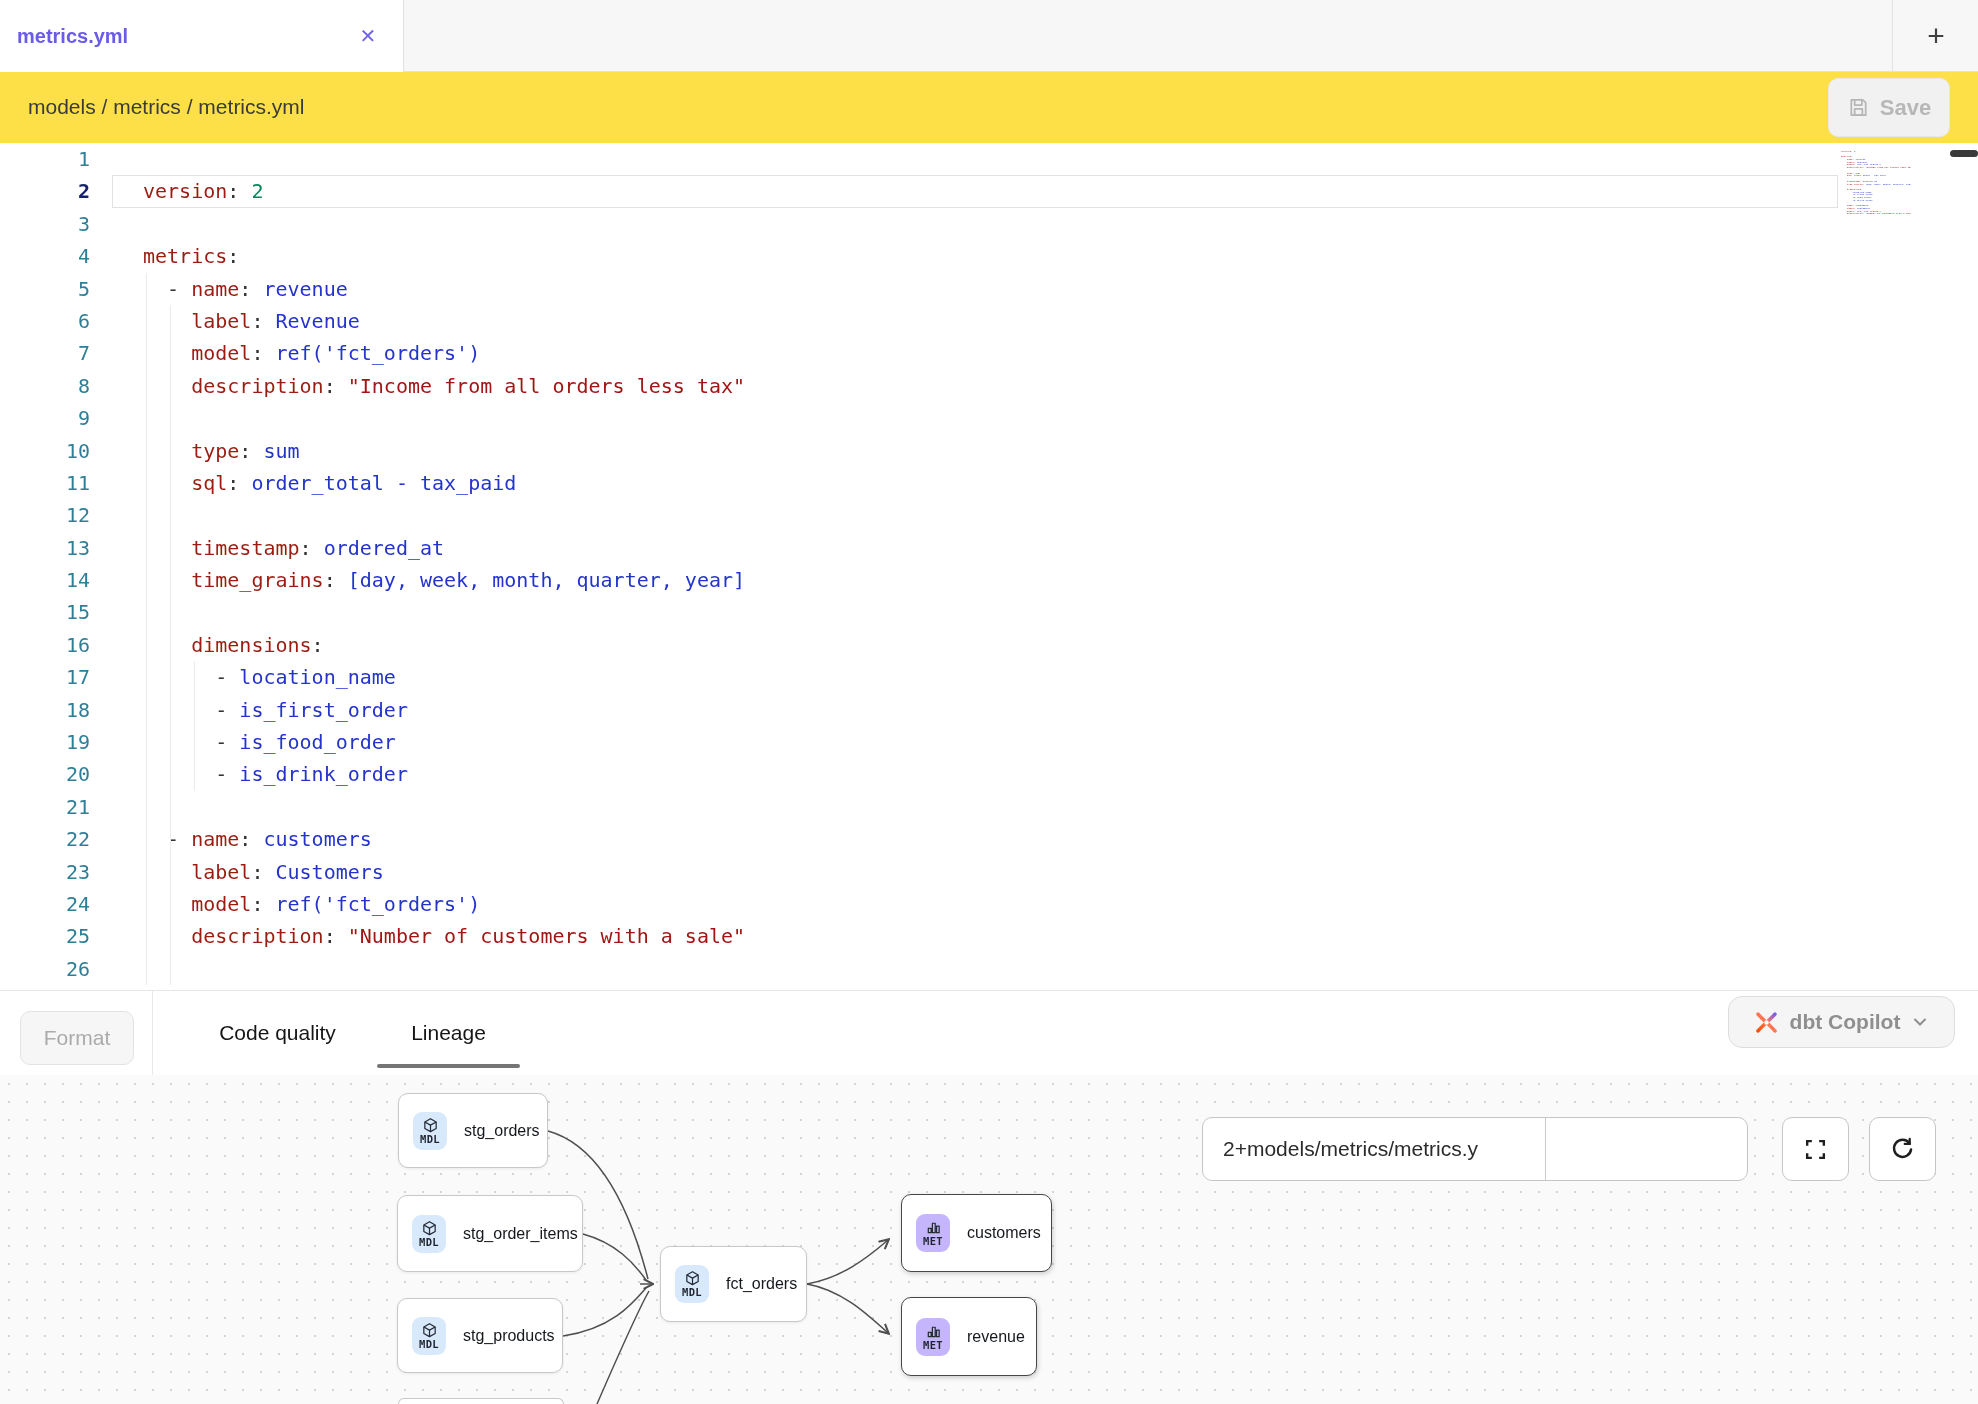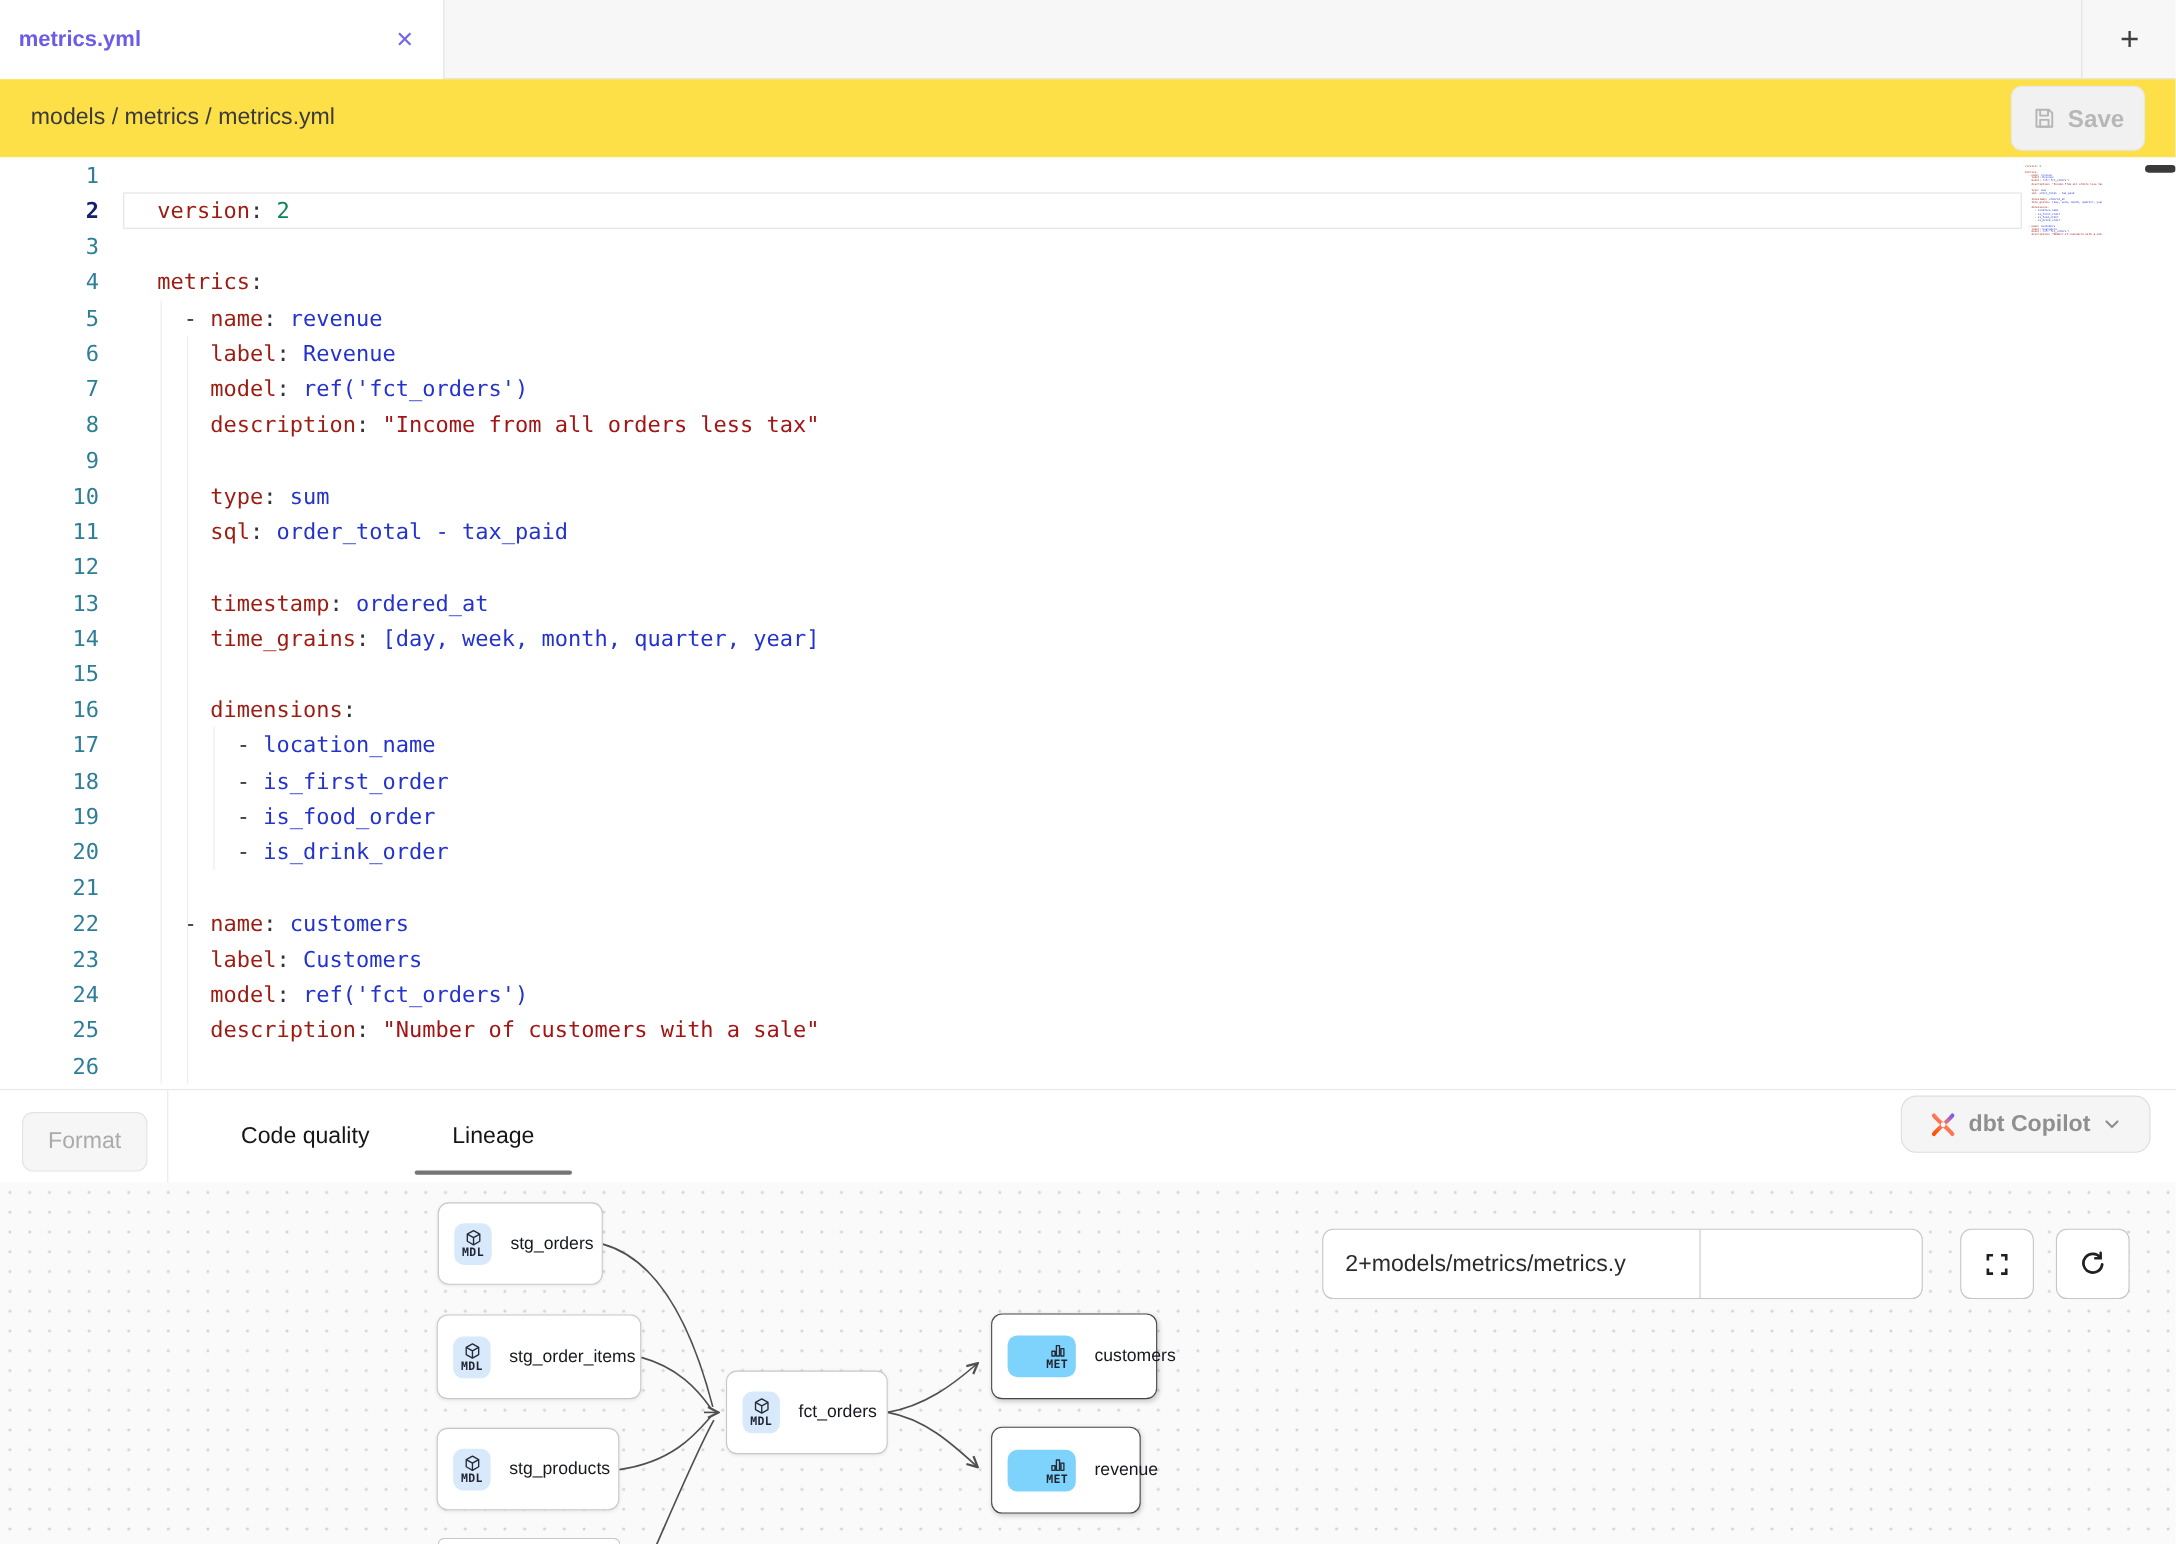--- a/index.html
+++ b/index.html
@@ -50,21 +50,21 @@
   .copilot span{font-size:21px;font-weight:bold;color:#8f8f8f;}
   
   .canvas{position:absolute;left:0;top:1075px;width:1978px;height:329px;background:#fafafa;overflow:hidden;
           background-image:radial-gradient(circle,#d4d4d4 1.3px,transparent 1.5px);background-size:18px 18px;}
   .edges{position:absolute;left:0;top:0;pointer-events:none;}
   .gnode{position:absolute;background:#fff;border:1px solid #c8c8c8;border-radius:10px;display:flex;align-items:center;
          box-shadow:0 1px 3px rgba(0,0,0,.07);box-sizing:border-box;cursor:pointer;}
   .gnode.selected{border:1.6px solid #474747;box-shadow:1px 2px 5px rgba(0,0,0,.18);}
   .badge{width:34px;height:38px;border-radius:9px;margin-left:14px;display:flex;flex-direction:column;
          align-items:center;justify-content:center;flex:0 0 auto;}
-  .badge.mdl{background:#d8e9fb;} .badge.met{background:#7dd3fc;padding-left:28px;}
+  .badge.mdl{background:#d8e9fb;} .badge.met{background:#c4b5fd;}
   .badge .btxt{font-size:10.5px;font-weight:bold;color:#1f2430;letter-spacing:.3px;line-height:11px;
                font-family:"DejaVu Sans Mono",monospace;}
   .nlabel{margin-left:17px;font-size:16px;color:#15181d;white-space:nowrap;}
   .gnode.partial{height:6px;border-bottom:none;border-radius:10px 10px 0 0;box-shadow:none;}
   .gcontrols-box{position:absolute;left:1202px;top:42px;width:546px;height:64px;background:#fff;border:1px solid #c6c6c6;
                  border-radius:10px;display:flex;box-sizing:border-box;overflow:hidden;}
   .gfilter{width:342px;height:100%;border:none;outline:none;background:transparent;font-size:21px;color:#2b2b2b;
            padding:0 0 0 20px;font-family:"Liberation Sans",sans-serif;box-sizing:border-box;}
   .gdivider{width:1px;background:#c9c9c9;height:100%;}
   .gupdate{flex:1;display:flex;align-items:center;justify-content:center;font-size:21px;font-weight:bold;color:#191919;cursor:pointer;}

